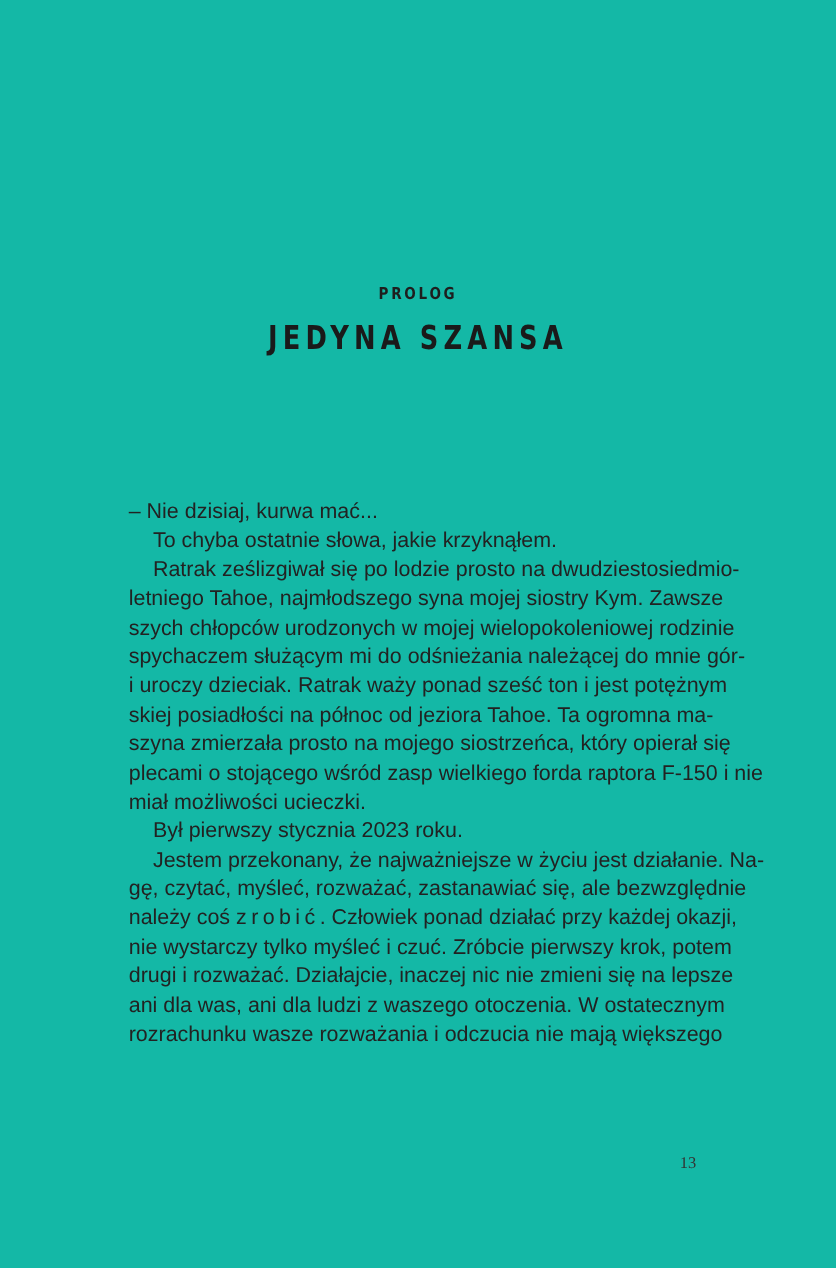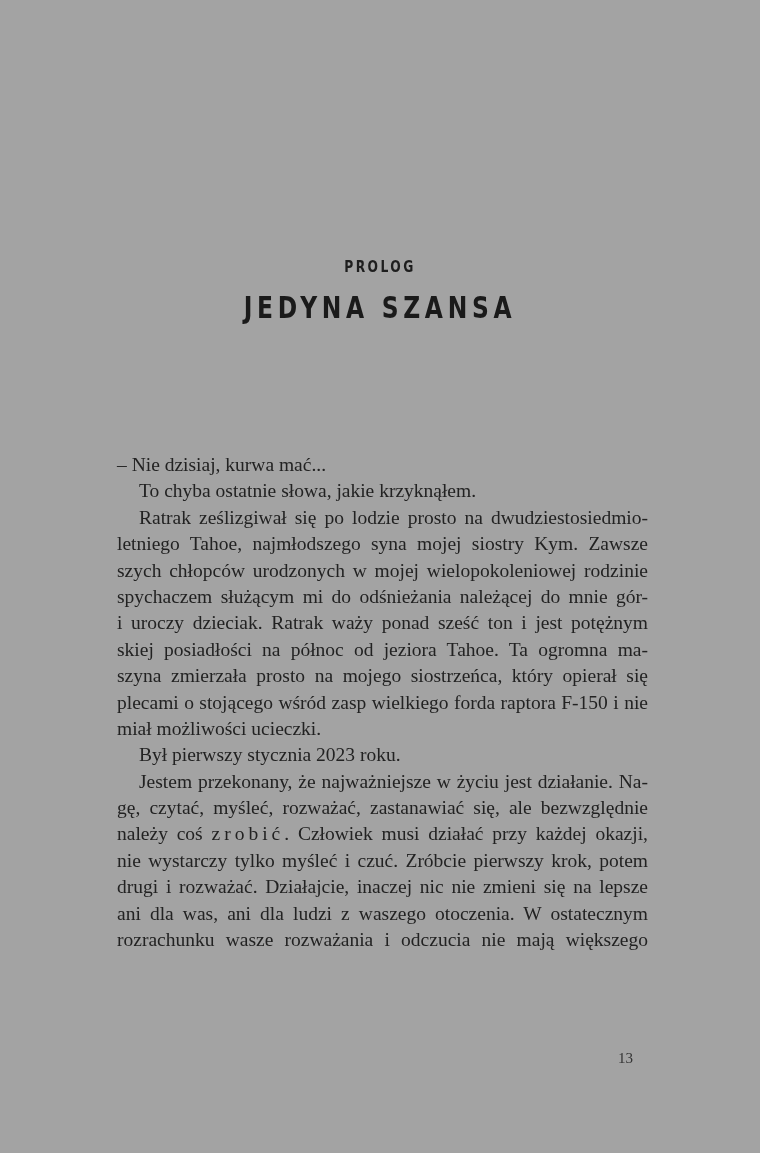--- a/index.html
+++ b/index.html
@@ -1,30 +1,30 @@
 <!DOCTYPE html>
 <html><head>
   <meta charset="utf-8">
   <style>
     html, body { margin: 0; padding: 0; background: #ffffff; }
     body { width: 760px; height: 1153px; position: relative; overflow: hidden; }
-    .page { position: absolute; left: 0; top: 0; width: 760px; height: 1153px; background: #a3a3a3; }
+    .page { position: absolute; left: 0; top: 0; width: 760px; height: 1153px; background: #14b8a6; }
     .kicker {
       position: absolute; left: 0; width: 760px; top: 258px; text-align: center;
       font-family: "DejaVu Sans", sans-serif; font-weight: bold; font-size: 15px;
       letter-spacing: 3px; color: #1e1e1e; transform: scaleX(0.82);
     }
     .title {
       position: absolute; left: 0; width: 760px; top: 290px; text-align: center;
       font-family: "DejaVu Sans", sans-serif; font-weight: bold; font-size: 30px;
       letter-spacing: 6px; color: #1a1a1a; transform: scaleX(0.78);
     }
     .body {
       position: absolute; left: 117px; top: 452px; width: 531px;
-      font-family: Liberation Serif, serif; font-size: 19.5px; line-height: 26.4px;
+      font-family: Liberation Sans, sans-serif; font-size: 19.5px; line-height: 26.4px;
       color: #222;
     }
     .line { white-space: nowrap; display: block; text-align: justify; text-align-last: justify; height: 26.4px; }
     .line.last { text-align-last: left; }
     .line.indent { padding-left: 22px; }
     .sp { letter-spacing: 4px; }
     .folio {
       position: absolute; left: 618px; top: 1050px;
       font-family: "Liberation Serif", serif; font-size: 15px; color: #333;
     }
@@ -44,21 +44,21 @@
     <span class="line">szych chłopców urodzonych w mojej wielopokoleniowej rodzinie</span>
     <span class="line">spychaczem służącym mi do odśnieżania należącej do mnie gór-</span>
     <span class="line">i uroczy dzieciak. Ratrak waży ponad sześć ton i jest potężnym</span>
     <span class="line">skiej posiadłości na północ od jeziora Tahoe. Ta ogromna ma-</span>
     <span class="line">szyna zmierzała prosto na mojego siostrzeńca, który opierał się</span>
     <span class="line">plecami o stojącego wśród zasp wielkiego forda raptora F-150 i nie</span>
     <span class="line last">miał możliwości ucieczki.</span>
     <span class="line indent last">Był pierwszy stycznia 2023 roku.</span>
     <span class="line indent">Jestem przekonany, że najważniejsze w życiu jest działanie. Na-</span>
     <span class="line">gę, czytać, myśleć, rozważać, zastanawiać się, ale bezwzględnie</span>
-    <span class="line"><span>należy coś </span><span class="sp">zrobić</span><span>. Człowiek musi działać przy każdej okazji,</span></span>
+    <span class="line"><span>należy coś </span><span class="sp">zrobić</span><span>. Człowiek ponad działać przy każdej okazji,</span></span>
     <span class="line">nie wystarczy tylko myśleć i czuć. Zróbcie pierwszy krok, potem</span>
     <span class="line">drugi i rozważać. Działajcie, inaczej nic nie zmieni się na lepsze</span>
     <span class="line">ani dla was, ani dla ludzi z waszego otoczenia. W ostatecznym</span>
     <span class="line">rozrachunku wasze rozważania i odczucia nie mają większego</span>
   </div>
 
   <div class="folio">13</div>
 </div>
 
 </body></html>

